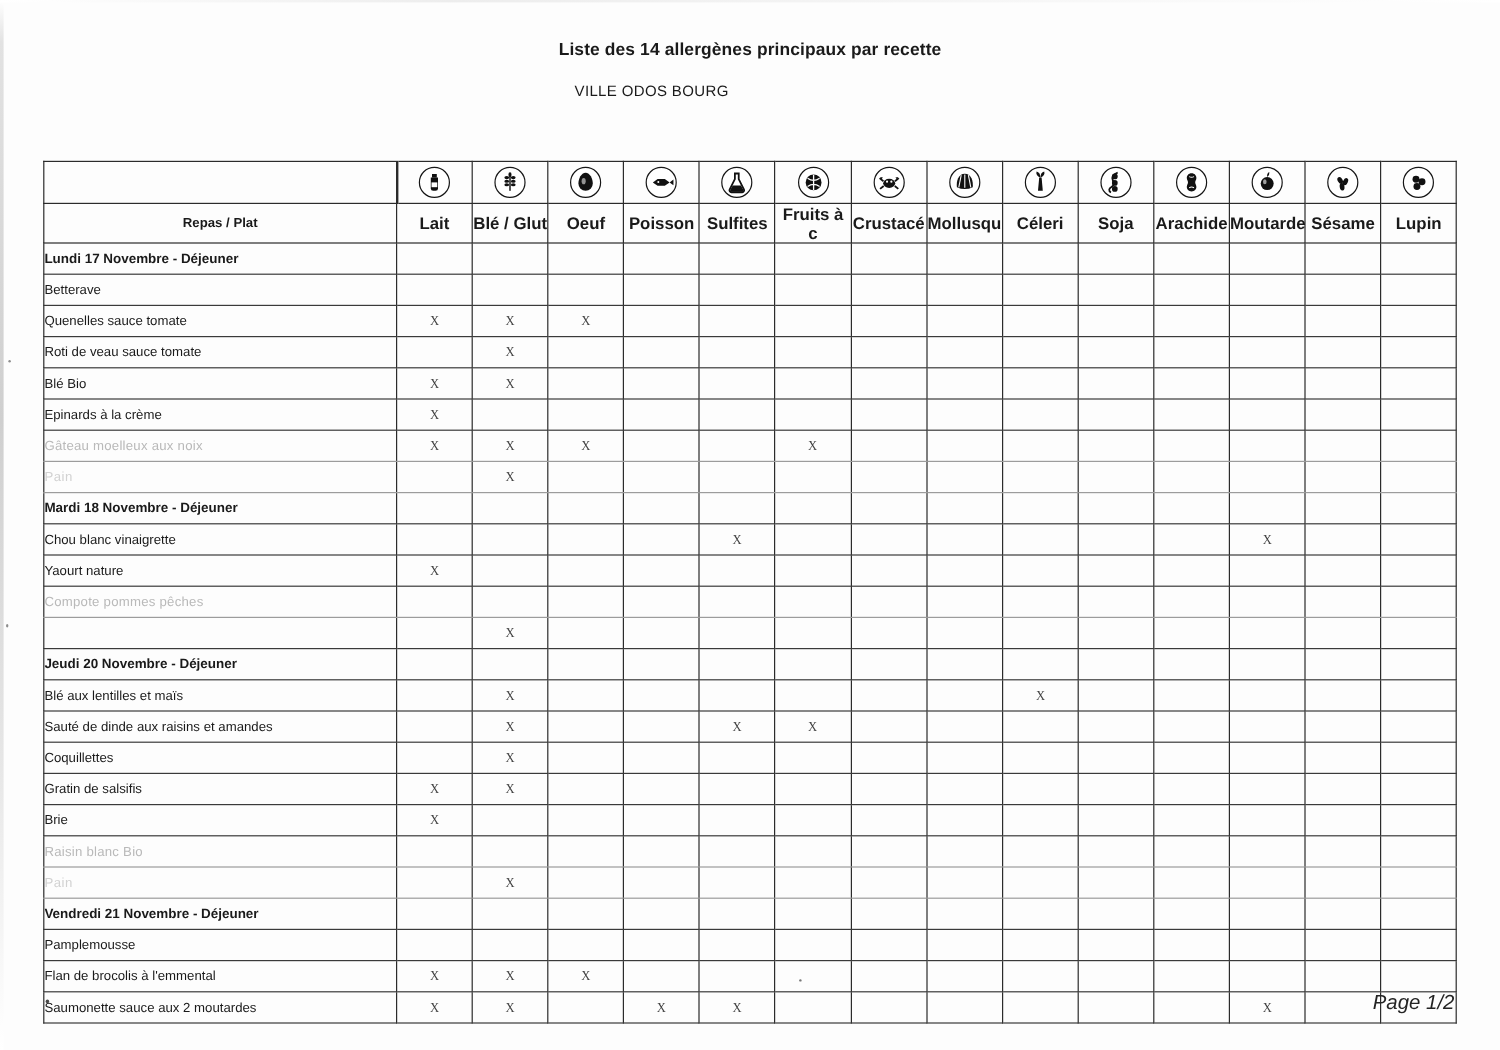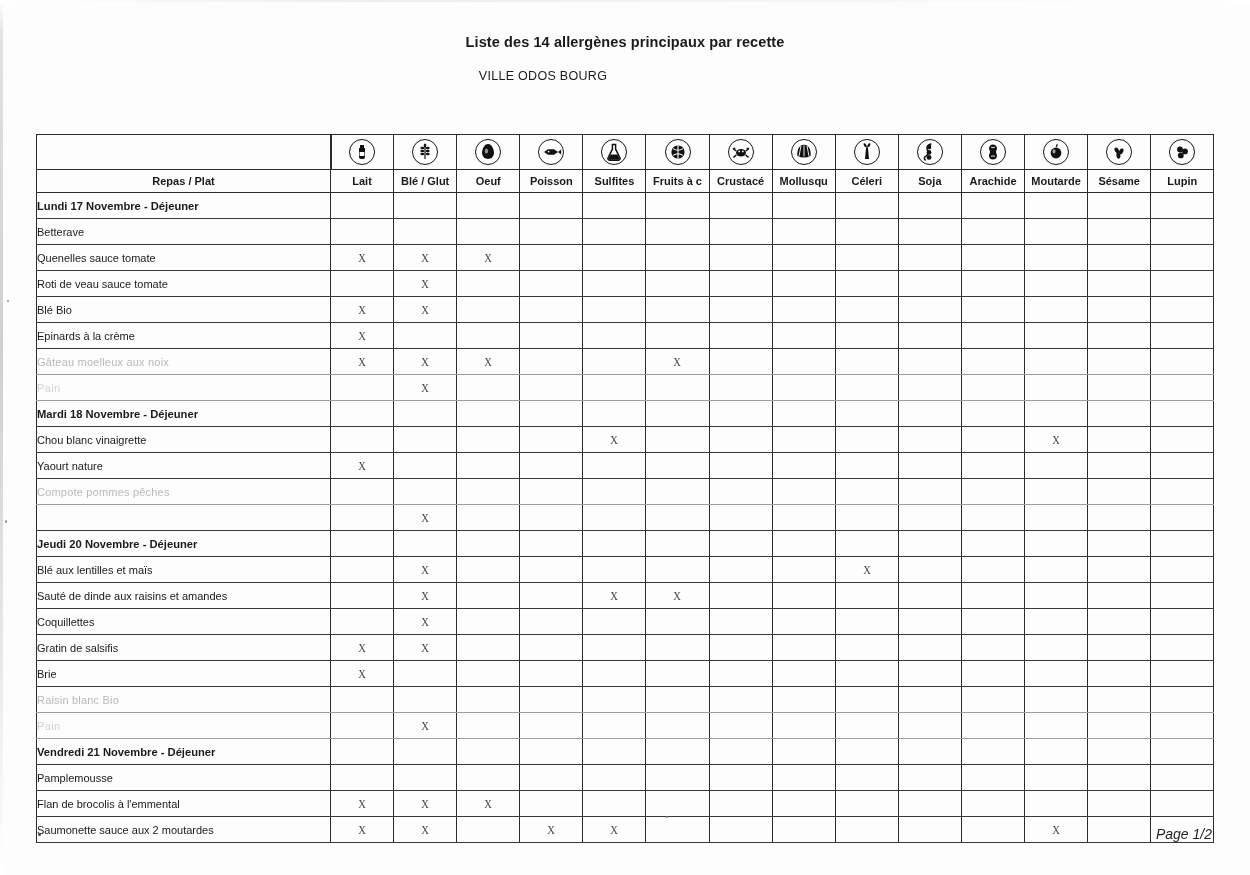--- a/index.html
+++ b/index.html
@@ -65,21 +65,21 @@
     width:24px;height:24px;border:1.6px solid #161616;border-radius:50%;
     position:relative;display:block;
     background:#fff;
   }
   .ico svg{position:absolute;left:0;top:0;}
 
   
   tr.label-row td{
     height:22px;
     text-align:center;
-    font-size:11px;
+    font-size:14px;
     font-weight:bold;
   }
   tr.label-row td.dish-head{font-size:11px;}
 
   
   tr.body-row td{height:25px;}
   td.dish{
     padding-left:7px;
     font-size:11px;
     text-align:left;
@@ -114,21 +114,21 @@
 
   
   tr.body-row td{border-top-color:#3a3a3a;border-bottom-color:#3a3a3a;}
   tr.faint-rule td{border-bottom-color:#9c9c9c;}
 
   .footer{
     position:absolute;top:826px;left:0;width:1250px;
   }
   .page-num{
     position:absolute;right:38px;top:0;
-    font-size:14px;font-style:italic;
+    font-size:17px;font-style:italic;
     color:#242424;
     margin-left:32px;
   }
   .foot-dot{
     position:absolute;left:38px;top:7px;
     width:3px;height:3px;background:#4a4a4a;border-radius:50%;
   }
   .mid-tick{
     position:absolute;left:666px;top:816px;width:2px;height:2px;background:#777;border-radius:50%;
   }

